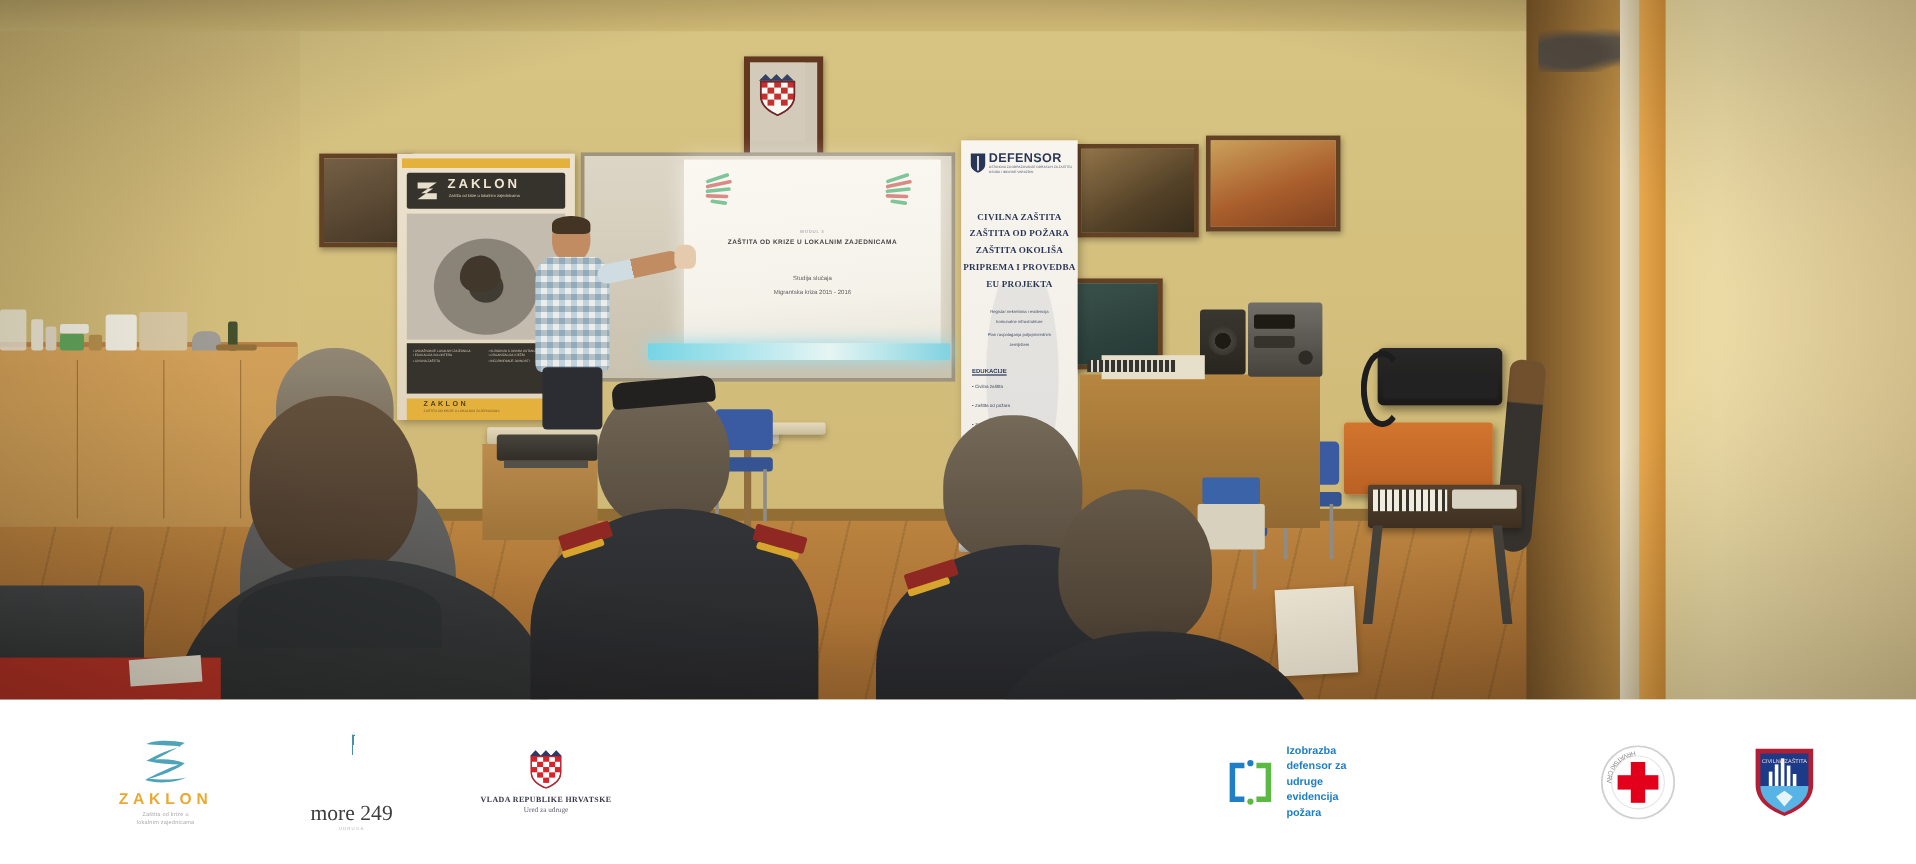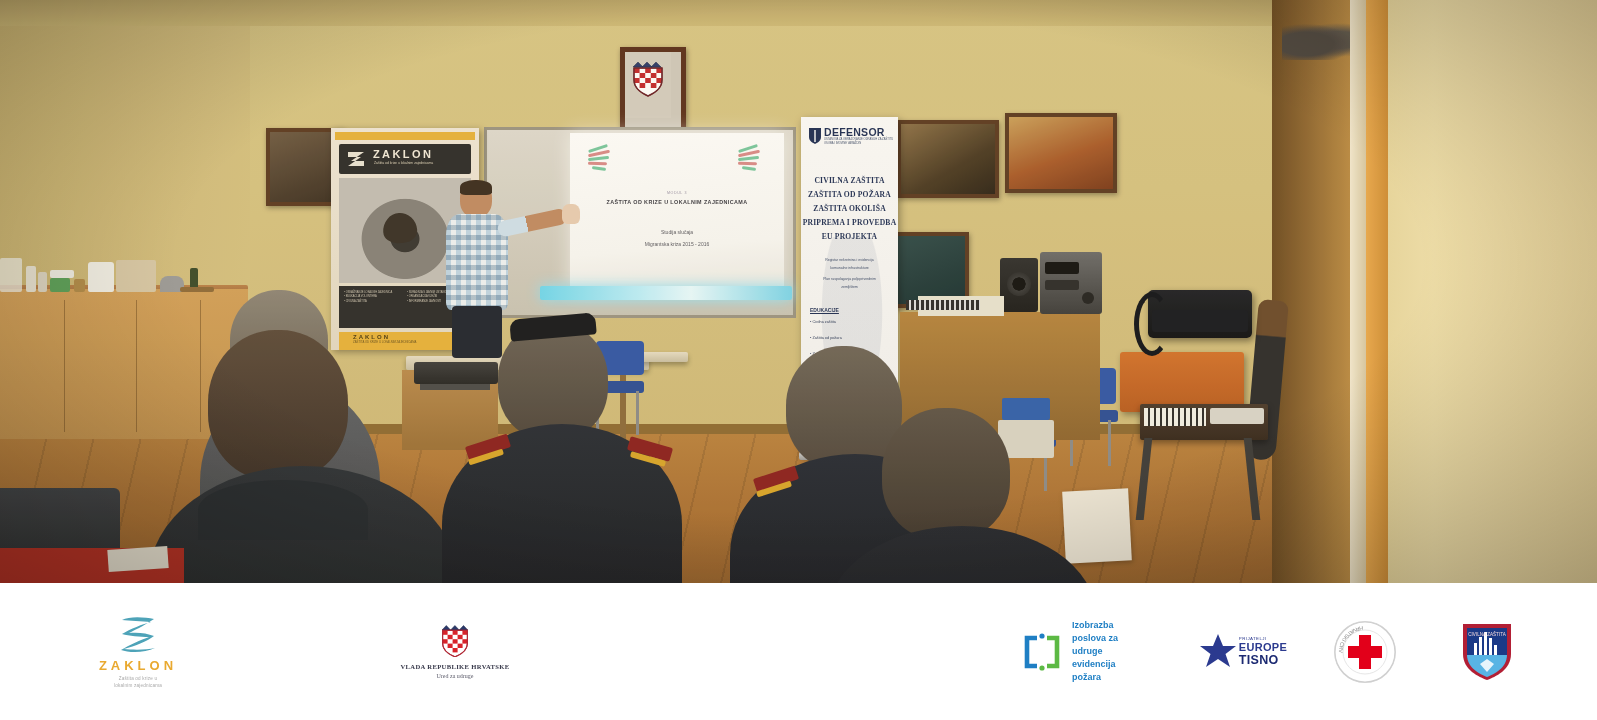--- a/index.html
+++ b/index.html
@@ -525,20 +525,29 @@
       </div>
       <div class="logo-cap">
         <div class="zk-name">ZAKLON</div>
         <div class="zk-sub">
           <span>Zaštita od krize u</span><br>
           <span>lokalnim zajednicama</span>
         </div>
       </div>
     </div>
 
+    <div class="logo" style="left:228px;width:130px;">
+      <div class="m249-mark">
+        <div class="m249-hole"></div>
+      </div>
+      <div class="logo-cap">
+        <div class="m249-txt">more 249</div>
+        <div class="m249-sub">UDRUGA</div>
+      </div>
+    </div>
 
     <div class="logo" style="left:370px;width:170px;">
       <div class="vl-shield">
         <svg width="26" height="32" viewBox="0 0 26 32">
           <g fill="#2b3a6b" stroke="#1c2648" stroke-width=".5">
             <path d="M0 5 l4.3-4.5 4.3 4.5z"></path>
               <path d="M8.6 5 l4.3-4.5 4.3 4.5z"></path>
               <path d="M17.2 5 l4.3-4.5 4.3 4.5z"></path>
           </g>
           <path d="M0.6 5.4h24.8v12.8c0 7-6.2 11.2-12.4 13.6C6.8 29.4 0.6 25.2 0.6 18.2z" fill="#fff" stroke="#b02a37" stroke-width="1"></path>
@@ -568,39 +577,27 @@
       <div class="nz-br">
         <svg width="44" height="44" viewBox="0 0 44 44">
           <path d="M17 8 H7 V36 H17" fill="none" stroke="#1f7fc4" stroke-width="4.6"></path>
           <path d="M27 8 H37 V36 H27" fill="none" stroke="#5cb944" stroke-width="4.6"></path>
           <circle cx="22" cy="6" r="2.6" fill="#1f7fc4"></circle>
           <circle cx="22" cy="38" r="2.6" fill="#5cb944"></circle>
         </svg>
       </div>
       <div class="nz-txt">
         <span>Izobrazba</span><br>
-        <span>poslova za</span><br>
+        <span>defensor za</span><br>
         <span>udruge</span><br>
         <span>evidencija</span><br>
         <span>požara</span>
       </div>
     </div>
 
-    <div class="logo" style="left:1178px;width:130px;flex-direction:row;gap:2px;">
-      <div class="pe-star">
-        <svg width="38" height="38" viewBox="0 0 38 38">
-          <path d="M19 1 L24 13 L37 13 L26.5 21 L31 34 L19 26 L7 34 L11.5 21 L1 13 L14 13 Z" fill="#2b3a8f"></path>
-        </svg>
-      </div>
-      <div style="text-align:left;">
-        <div class="pe-t1">PRIJATELJI</div>
-        <div class="pe-t2">EUROPE</div>
-        <div class="pe-t3">TISNO</div>
-      </div>
-    </div>
 
     <div class="logo" style="left:1310px;width:110px;">
       <div class="ck">
         <svg width="62" height="62" viewBox="0 0 62 62">
           <circle cx="31" cy="31" r="30" fill="#fff" stroke="#cfcfcf" stroke-width="1.2"></circle>
           <circle cx="31" cy="31" r="22" fill="#fff" stroke="#e6e6e6" stroke-width="1"></circle>
           <rect x="25" y="14" width="12" height="34" fill="#e2001a"></rect>
           <rect x="14" y="25" width="34" height="12" fill="#e2001a"></rect>
           <path id="ckpath" d="M31 5 a26 26 0 0 0 -26 26" fill="none"></path>
           <text font-size="5.4" fill="#8a8a8a" font-family="Liberation Sans, sans-serif">

